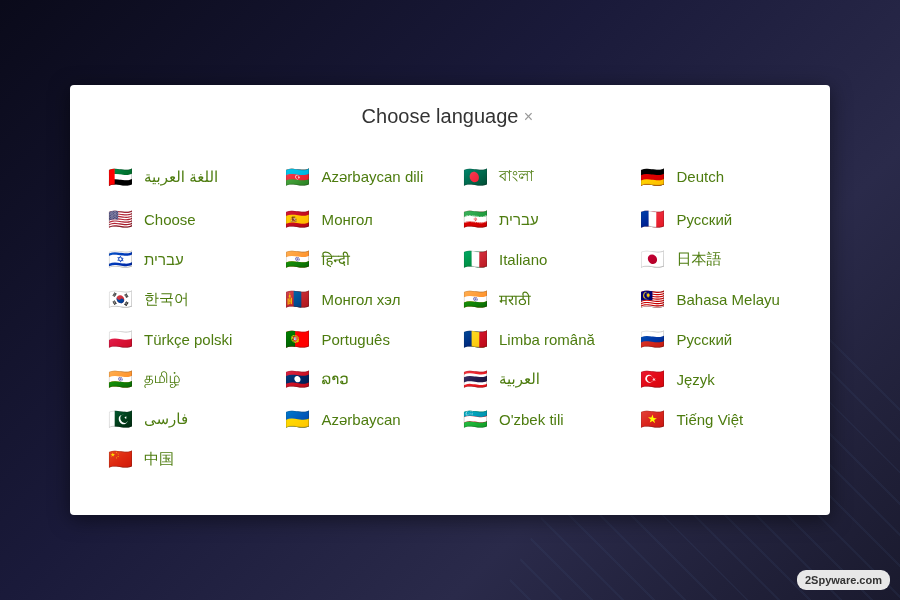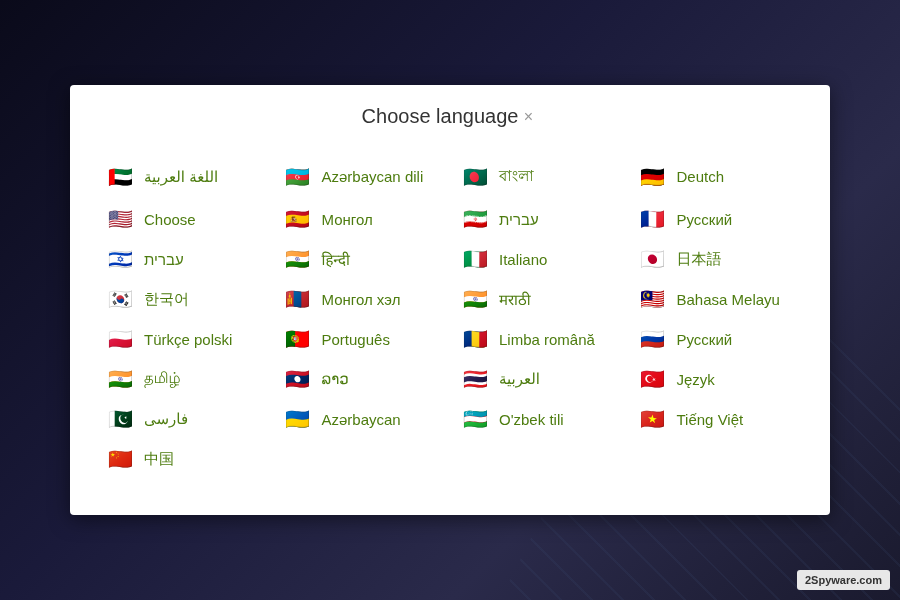--- a/index.html
+++ b/index.html
@@ -37,21 +37,21 @@
 
     .watermark {
       position: absolute;
       bottom: 10px;
       right: 10px;
       background: #e8e8e8;
       padding: 4px 8px;
       font-size: 11px;
       font-weight: bold;
       color: #333;
-      border-radius: 3px;
+      border-radius: 9px;
     }
 
     .dialog {
       background: #fff;
       border-radius: 4px;
       width: 760px;
       min-height: 430px;
       box-shadow: 0 4px 20px rgba(0,0,0,0.5);
       position: relative;
       padding: 20px 30px 30px;

